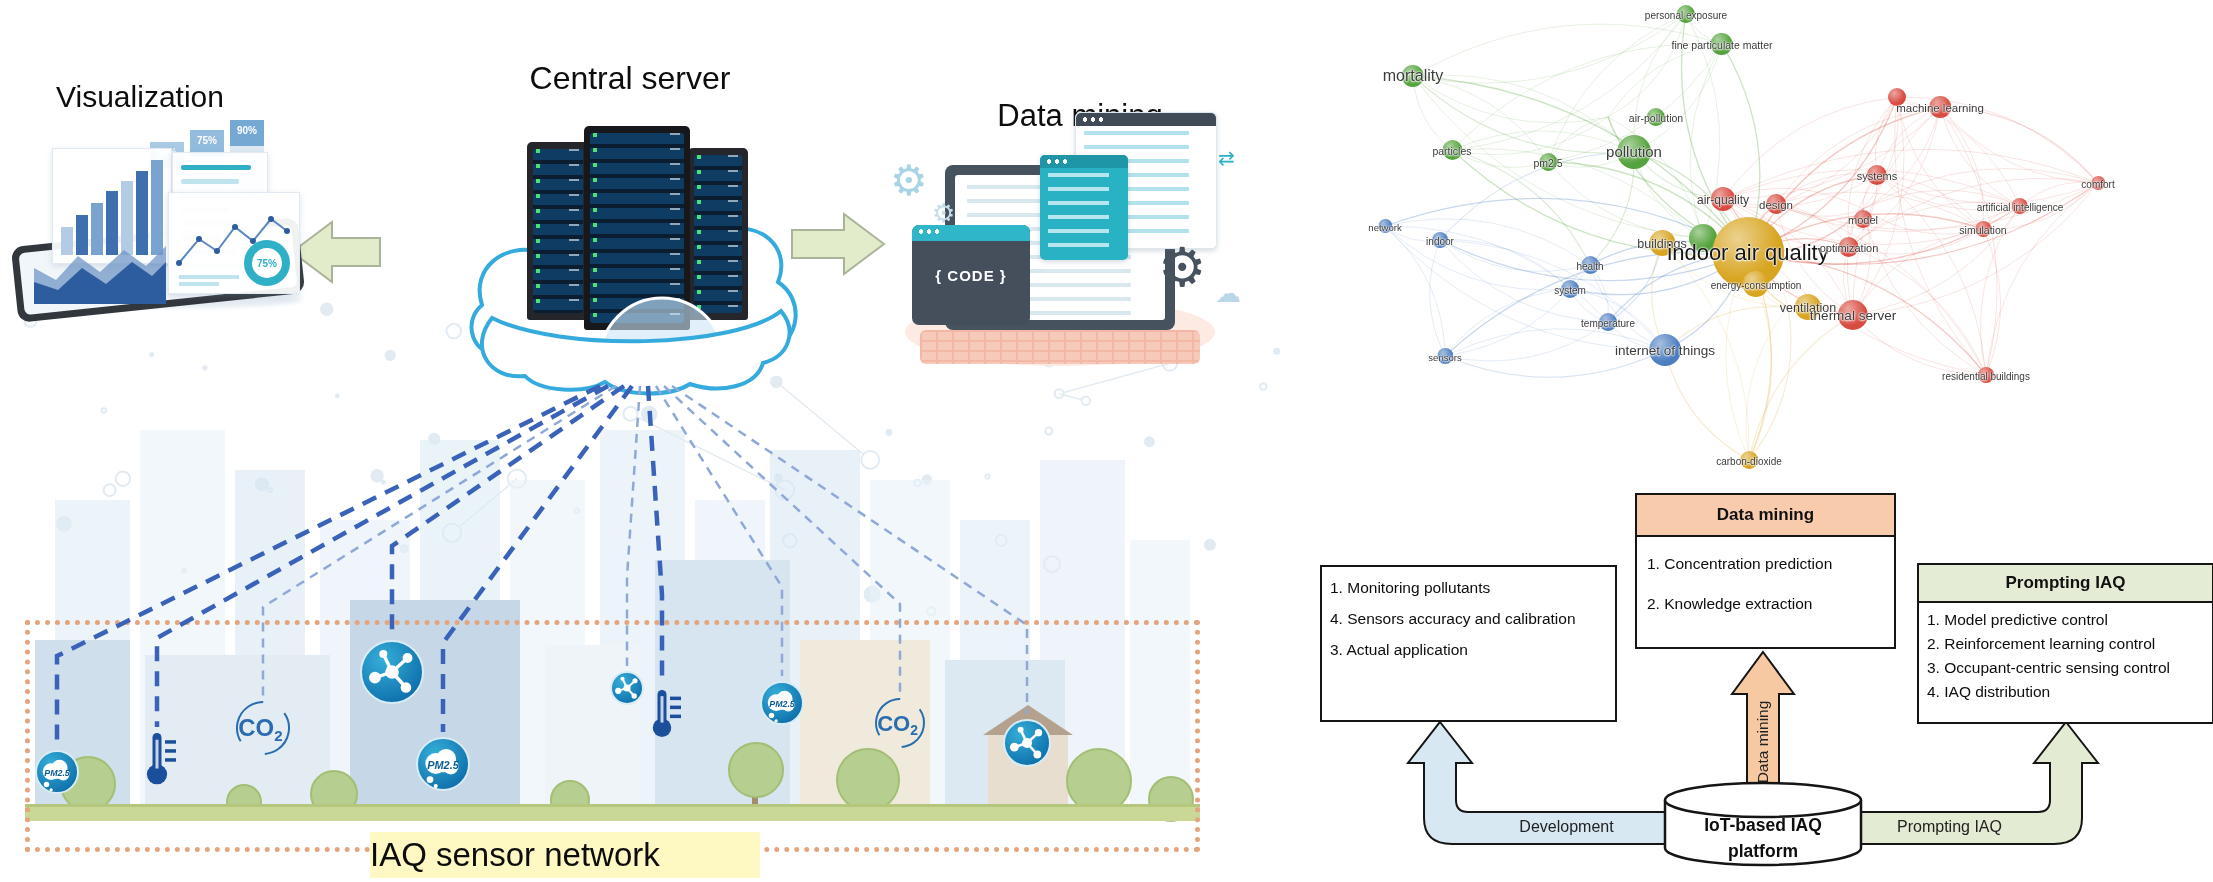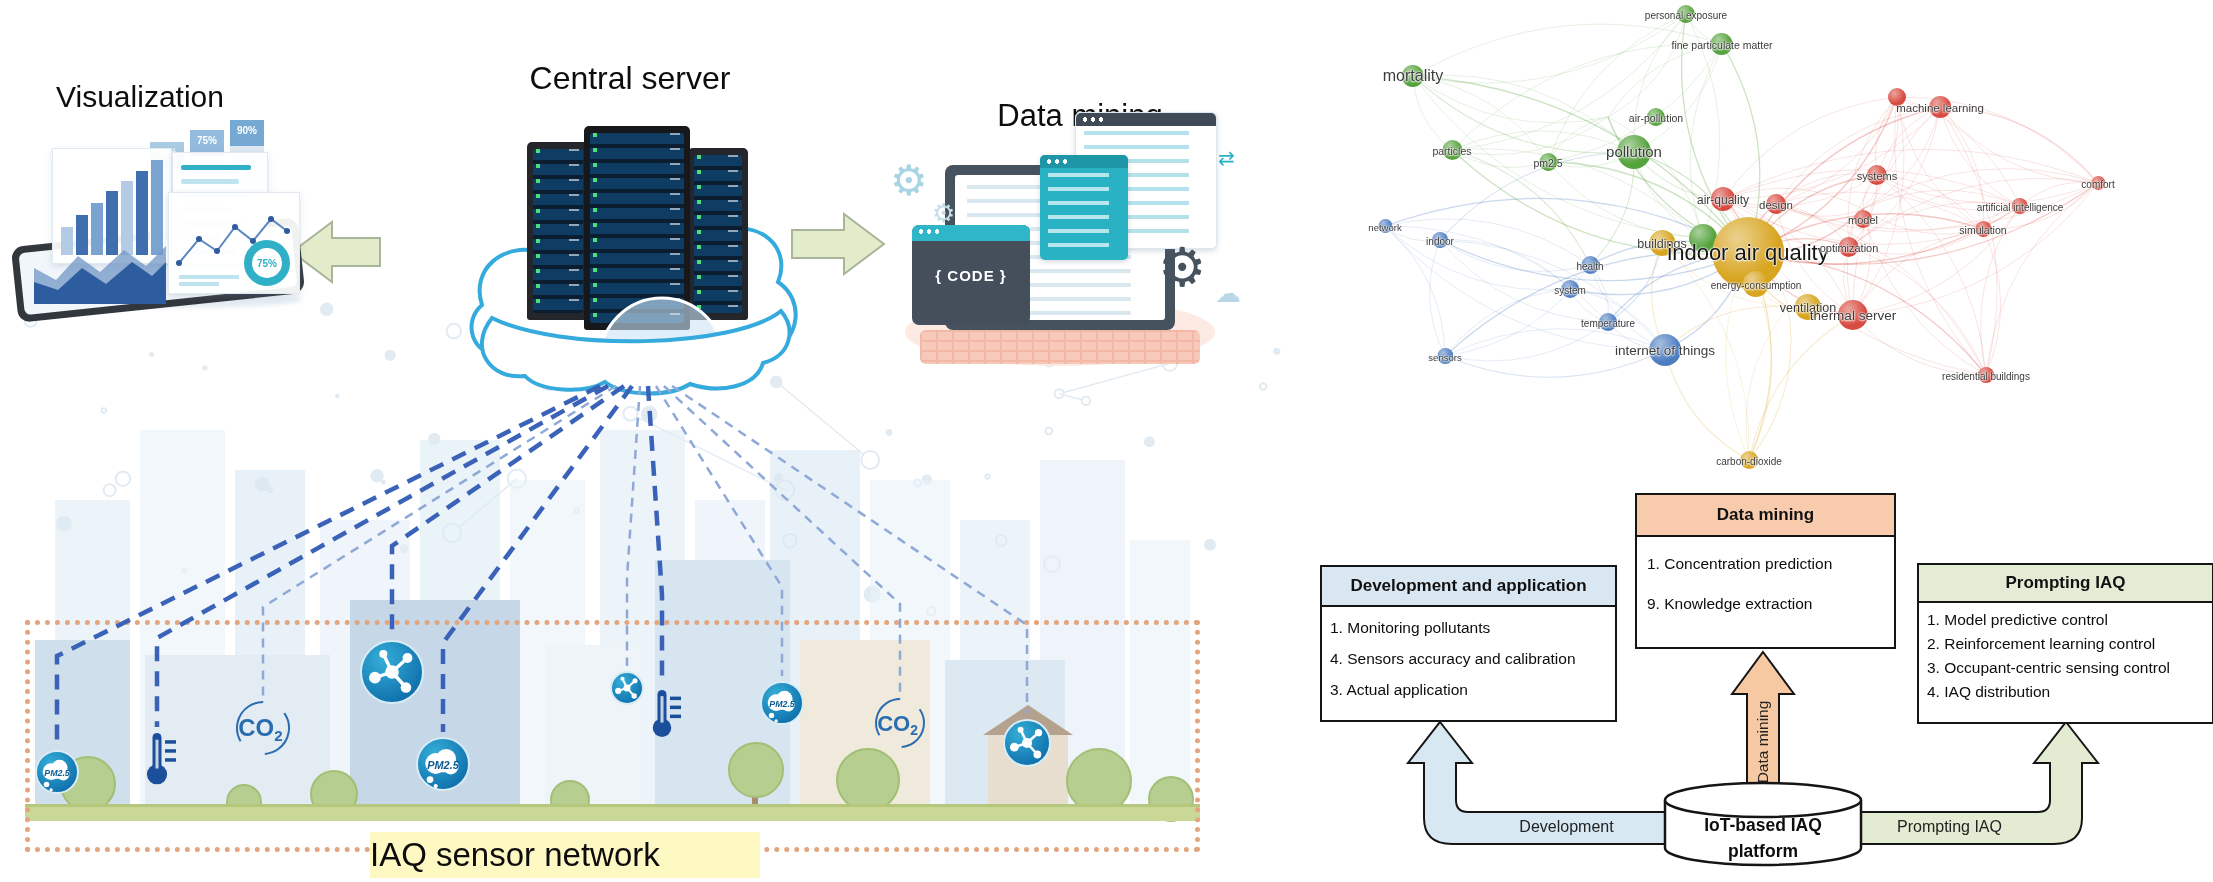--- a/index.html
+++ b/index.html
@@ -536,32 +536,31 @@
       <div class="nnode" style="left: 1940px; top: 107px;"><span class="ndot" style="height: 22px; width: 22px; background: radial-gradient(circle at 35% 30%, rgba(255, 255, 255, 0.5), rgba(255, 255, 255, 0) 60%), rgb(216, 75, 64);"></span><span class="nlab" style="font-size: 11.5px;">machine learning</span></div>
       <div class="nnode" style="left: 2020px; top: 206px;"><span class="ndot" style="height: 16px; width: 16px; background: radial-gradient(circle at 35% 30%, rgba(255, 255, 255, 0.5), rgba(255, 255, 255, 0) 60%), rgb(216, 75, 64);"></span><span class="nlab" style="font-size: 10px;">artificial intelligence</span></div>
       <div class="nnode" style="left: 1983px; top: 229px;"><span class="ndot" style="height: 16px; width: 16px; background: radial-gradient(circle at 35% 30%, rgba(255, 255, 255, 0.5), rgba(255, 255, 255, 0) 60%), rgb(216, 75, 64);"></span><span class="nlab" style="font-size: 10.5px;">simulation</span></div>
       <div class="nnode" style="left: 2098px; top: 183px;"><span class="ndot" style="height: 14px; width: 14px; background: radial-gradient(circle at 35% 30%, rgba(255, 255, 255, 0.5), rgba(255, 255, 255, 0) 60%), rgb(216, 75, 64);"></span><span class="nlab" style="font-size: 10px;">comfort</span></div>
       <div class="nnode" style="left: 1849px; top: 247px;"><span class="ndot" style="height: 20px; width: 20px; background: radial-gradient(circle at 35% 30%, rgba(255, 255, 255, 0.5), rgba(255, 255, 255, 0) 60%), rgb(216, 75, 64);"></span><span class="nlab" style="font-size: 11px;">optimization</span></div>
       <div class="nnode" style="left: 1853px; top: 315px;"><span class="ndot" style="height: 30px; width: 30px; background: radial-gradient(circle at 35% 30%, rgba(255, 255, 255, 0.5), rgba(255, 255, 255, 0) 60%), rgb(216, 75, 64);"></span><span class="nlab" style="font-size: 13.5px;">thermal server</span></div>
       <div class="nnode" style="left: 1986px; top: 375px;"><span class="ndot" style="height: 16px; width: 16px; background: radial-gradient(circle at 35% 30%, rgba(255, 255, 255, 0.5), rgba(255, 255, 255, 0) 60%), rgb(216, 75, 64);"></span><span class="nlab" style="font-size: 10px;">residential buildings</span></div>
     </div>
 
   <div class="fc-box" style="left:1320px;top:565px;width:293px;height:153px;">
-    <div class="fc-head" style="height:38px;background:#d9e7f2;">Development and application</div>
     <div class="fc-items" style="padding:12px 8px;gap:13px;">
       <div>1. Monitoring pollutants</div>
       <div>4. Sensors accuracy and calibration</div>
       <div>3. Actual application</div>
     </div>
   </div>
   <div class="fc-box" style="left:1635px;top:493px;width:257px;height:152px;">
     <div class="fc-head" style="height:40px;background:#f8cbad;">Data mining</div>
     <div class="fc-items" style="padding:18px 10px;gap:22px;">
       <div>1. Concentration prediction</div>
-      <div>9. Knowledge extraction</div>
+      <div>2. Knowledge extraction</div>
     </div>
   </div>
   <div class="fc-box" style="left:1917px;top:563px;width:293px;height:157px;">
     <div class="fc-head" style="height:36px;background:#e4ecd6;">Prompting IAQ</div>
     <div class="fc-items" style="padding:8px 8px;gap:6px;">
       <div>1. Model predictive control</div>
       <div>2. Reinforcement learning control</div>
       <div>3. Occupant-centric sensing control</div>
       <div>4. IAQ distribution</div>
     </div>

